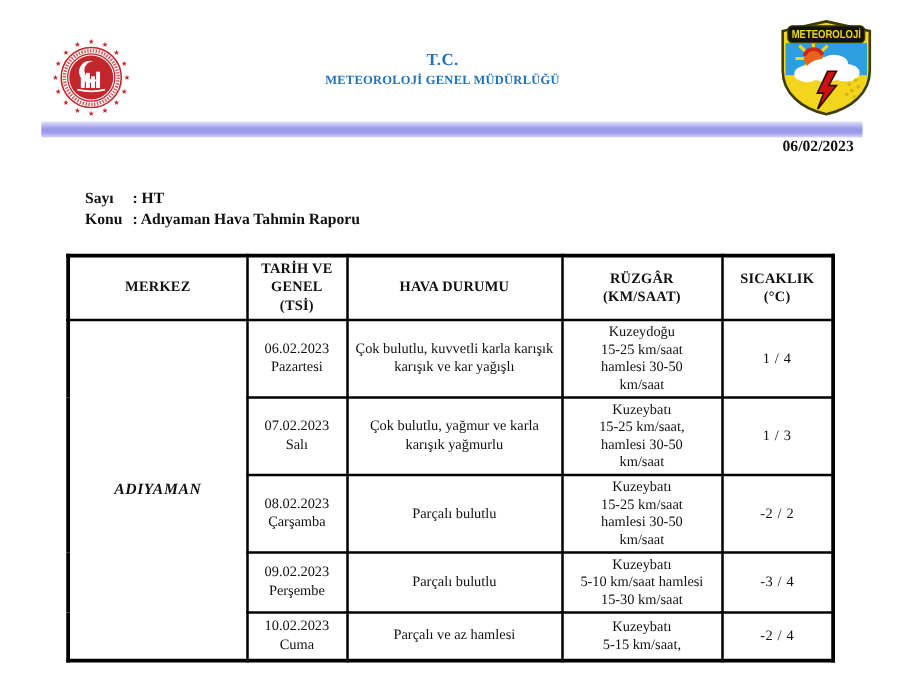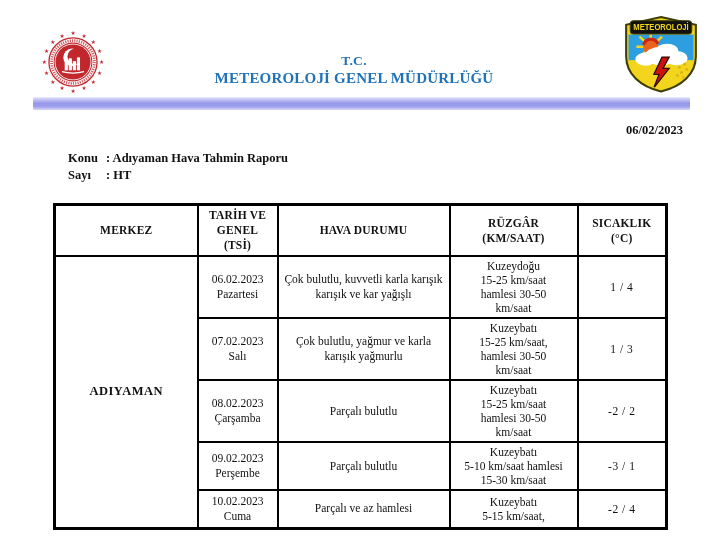--- a/index.html
+++ b/index.html
@@ -3,45 +3,45 @@
 <meta charset="utf-8">
 <style>
   html,body{margin:0;padding:0;background:#ffffff;}
   .page{
     position:relative;width:723px;height:555px;background:#ffffff;overflow:hidden;
     font-family:"Liberation Serif","DejaVu Serif",serif;color:#111;
   }
   
   .ministry-emblem{position:absolute;left:36px;top:24px;width:74px;height:76px;}
   .met-logo{position:absolute;left:620px;top:15px;width:82px;height:78px;}
-  .title-block{position:absolute;left:110px;right:125px;top:53px;text-align:center;color:#2173b8;font-weight:bold;}
+  .title-block{position:absolute;left:110px;right:125px;top:40px;text-align:center;color:#2173b8;font-weight:bold;}
   .title-l1{font-size:13.5px;line-height:16px;letter-spacing:.3px;}
   .title-l2{font-size:15px;line-height:18px;letter-spacing:.2px;}
-  .title-l3{font-size:15px;line-height:18px;letter-spacing:.2px;}
+  .title-l3{font-size:10px;line-height:18px;letter-spacing:.2px;}
   .accent-bar{
     position:absolute;left:33px;top:97px;width:657px;height:13px;border-radius:1px;
     background:linear-gradient(180deg,#eaeafc 0%,#c3c3f4 20%,#9898ea 48%,#9d9dec 72%,#d8d8f8 100%);
   }
   
-  .doc-date{position:absolute;top:123px;right:40px;font-size:12.5px;font-weight:bold;}
+  .doc-date{position:absolute;top:110px;right:40px;font-size:12.5px;font-weight:bold;}
   .meta{position:absolute;left:68px;top:150px;font-size:12.5px;font-weight:bold;line-height:17px;}
   .meta-label{display:inline-block;width:38px;}
   
   table.forecast{
     position:absolute;left:53px;top:203px;width:612px;
     border-collapse:collapse;table-layout:fixed;
     border:3px solid #000;
     font-size:11.5px;
   }
   table.forecast th,table.forecast td{
     border:2px solid #000;text-align:center;vertical-align:middle;padding:2px 5px;
     overflow:hidden;
   }
   table.forecast th{font-weight:bold;font-size:11.5px;letter-spacing:.2px;white-space:pre-line;line-height:15px;}
-  .merkez-cell{font-weight:bold;font-size:12.5px;letter-spacing:.5px;}
+  .merkez-cell{font-weight:bold;font-size:12.5px;letter-spacing:.5px;font-style:italic;}
   .date-cell{font-weight:normal;line-height:15px;}
   .date-cell .day{display:block;}
   .weather-cell{line-height:15px;}
   .wind-cell{white-space:pre-line;line-height:14px;}
   .temp-cell{letter-spacing:.5px;}
 </style>
 </head>
 <body>
 
 <div class="page">
@@ -124,24 +124,24 @@
     <rect x="10" y="5.5" width="60" height="13" rx="3.5" fill="#111111" stroke="#3c3c05" stroke-width="1"></rect>
     <text x="40" y="15" text-anchor="middle" font-family="'Liberation Sans',sans-serif" font-size="9" font-weight="bold" fill="#f2d51c" textLength="54" lengthAdjust="spacingAndGlyphs">METEOROLOJİ</text>
   </svg>
 
   <div class="accent-bar"></div>
 
   <div class="doc-date">06/02/2023</div>
 
   <div class="meta">
     <div>
-      <span class="meta-label">Konu</span><span>: Adıyaman  Hava Tahmin Raporu</span>
+      <span class="meta-label">Sayı</span><span>: HT</span>
     </div>
     <div>
-      <span class="meta-label">Sayı</span><span>: HT</span>
+      <span class="meta-label">Konu</span><span>: Adıyaman  Hava Tahmin Raporu</span>
     </div>
   </div>
 
   <table class="forecast">
     <colgroup>
       <col style="width:143px">
         <col style="width:80px">
         <col style="width:172px">
         <col style="width:128px">
         <col style="width:89px">
@@ -186,21 +186,21 @@
 hamlesi 30-50
 km/saat</td>
         <td class="temp-cell">-2 / 2</td>
       </tr>
       <tr style="height:44px">
         <td class="date-cell"><span>09.02.2023</span><span class="day">Perşembe</span></td>
         <td class="weather-cell">Parçalı bulutlu</td>
         <td class="wind-cell">Kuzeybatı
 5-10 km/saat hamlesi
 15-30 km/saat</td>
-        <td class="temp-cell">-3 / 1</td>
+        <td class="temp-cell">-3 / 4</td>
       </tr>
       <tr style="height:38px">
         <td class="date-cell"><span>10.02.2023</span><span class="day">Cuma</span></td>
         <td class="weather-cell">Parçalı ve az hamlesi</td>
         <td class="wind-cell">Kuzeybatı
 5-15 km/saat,</td>
         <td class="temp-cell">-2 / 4</td>
       </tr>
     </tbody>
   </table>

